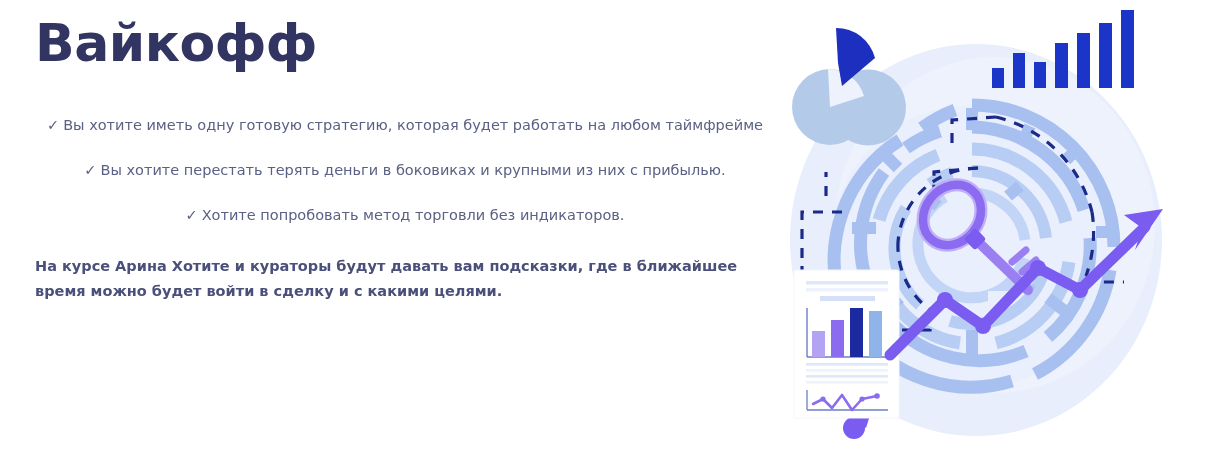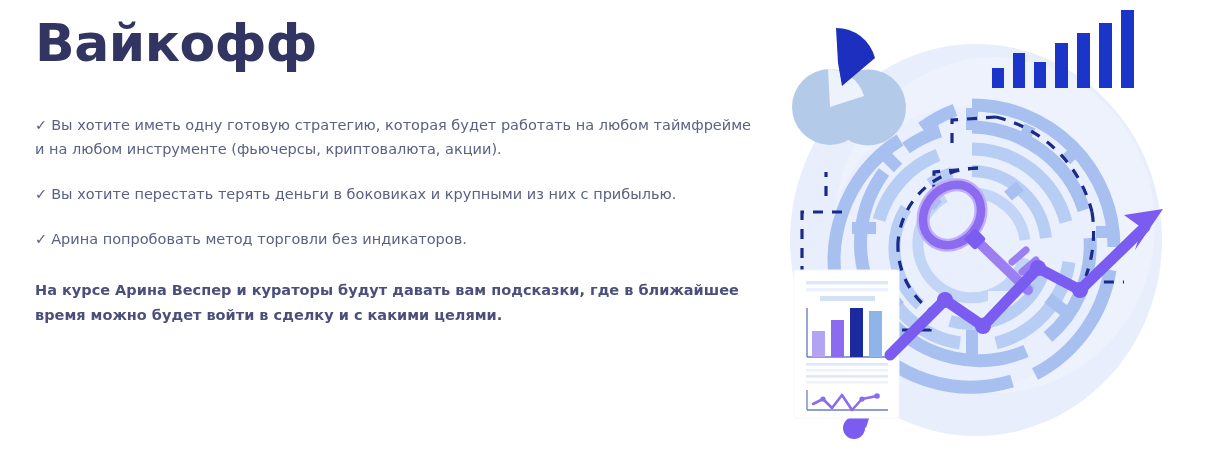--- a/index.html
+++ b/index.html
@@ -54,20 +54,21 @@
     list-style: none;
     margin: 0;
     padding: 0;
   }
   .check-item {
     display: block;
     margin: 0 0 21px 0;
     font-size: 14.5px;
     line-height: 24px;
     color: #5a6184;
+    text-align: center;
   }
   .check-item:last-child { margin-bottom: 0; }
   .check-mark {
     display: inline-block;
     margin-right: 4px;
     color: #5a6184;
     font-size: 14.5px;
   }
   .para-bold {
     margin: 27px 0 0 0;
@@ -95,35 +96,35 @@
   <div class="content">
 
     <h1 class="page-title">Вайкофф</h1>
 
     <div class="body-block">
 
 
       <ul class="check-list">
 
         <li class="check-item">
-          <span class="check-mark">✓</span><span>Вы хотите иметь одну готовую стратегию, которая будет работать на любом таймфрейме</span><br><span>и на любом инструменте (фьючерсы, криптовалюта, акции).</span>
+          <span class="check-mark">✓</span><span>Вы хотите иметь одну готовую стратегию, которая будет работать на любом таймфрейме</span><br>
         </li>
 
         <li class="check-item">
           <span class="check-mark">✓</span><span>Вы хотите перестать терять деньги в боковиках и крупными из них с прибылью.</span>
         </li>
 
 
         <li class="check-item">
-          <span class="check-mark">✓</span><span>Арина попробовать метод торговли без индикаторов.</span>
+          <span class="check-mark">✓</span><span>Хотите попробовать метод торговли без индикаторов.</span>
         </li>
 
       </ul>
 
-      <p class="para-bold">На курсе Арина Веспер и кураторы будут давать вам подсказки, где в ближайшее время можно будет войти в сделку и с какими целями.</p>
+      <p class="para-bold">На курсе Арина Хотите и кураторы будут давать вам подсказки, где в ближайшее время можно будет войти в сделку и с какими целями.</p>
 
     </div>
   </div>
 
   <div class="illustration">
     <svg width="440" height="461" viewBox="0 0 440 461" xmlns="http://www.w3.org/2000/svg">
 
       <g>
         <ellipse cx="196" cy="240" rx="186" ry="196" fill="#e8eefc"></ellipse>
         <ellipse cx="215" cy="225" rx="160" ry="168" fill="#eef2fd"></ellipse>

